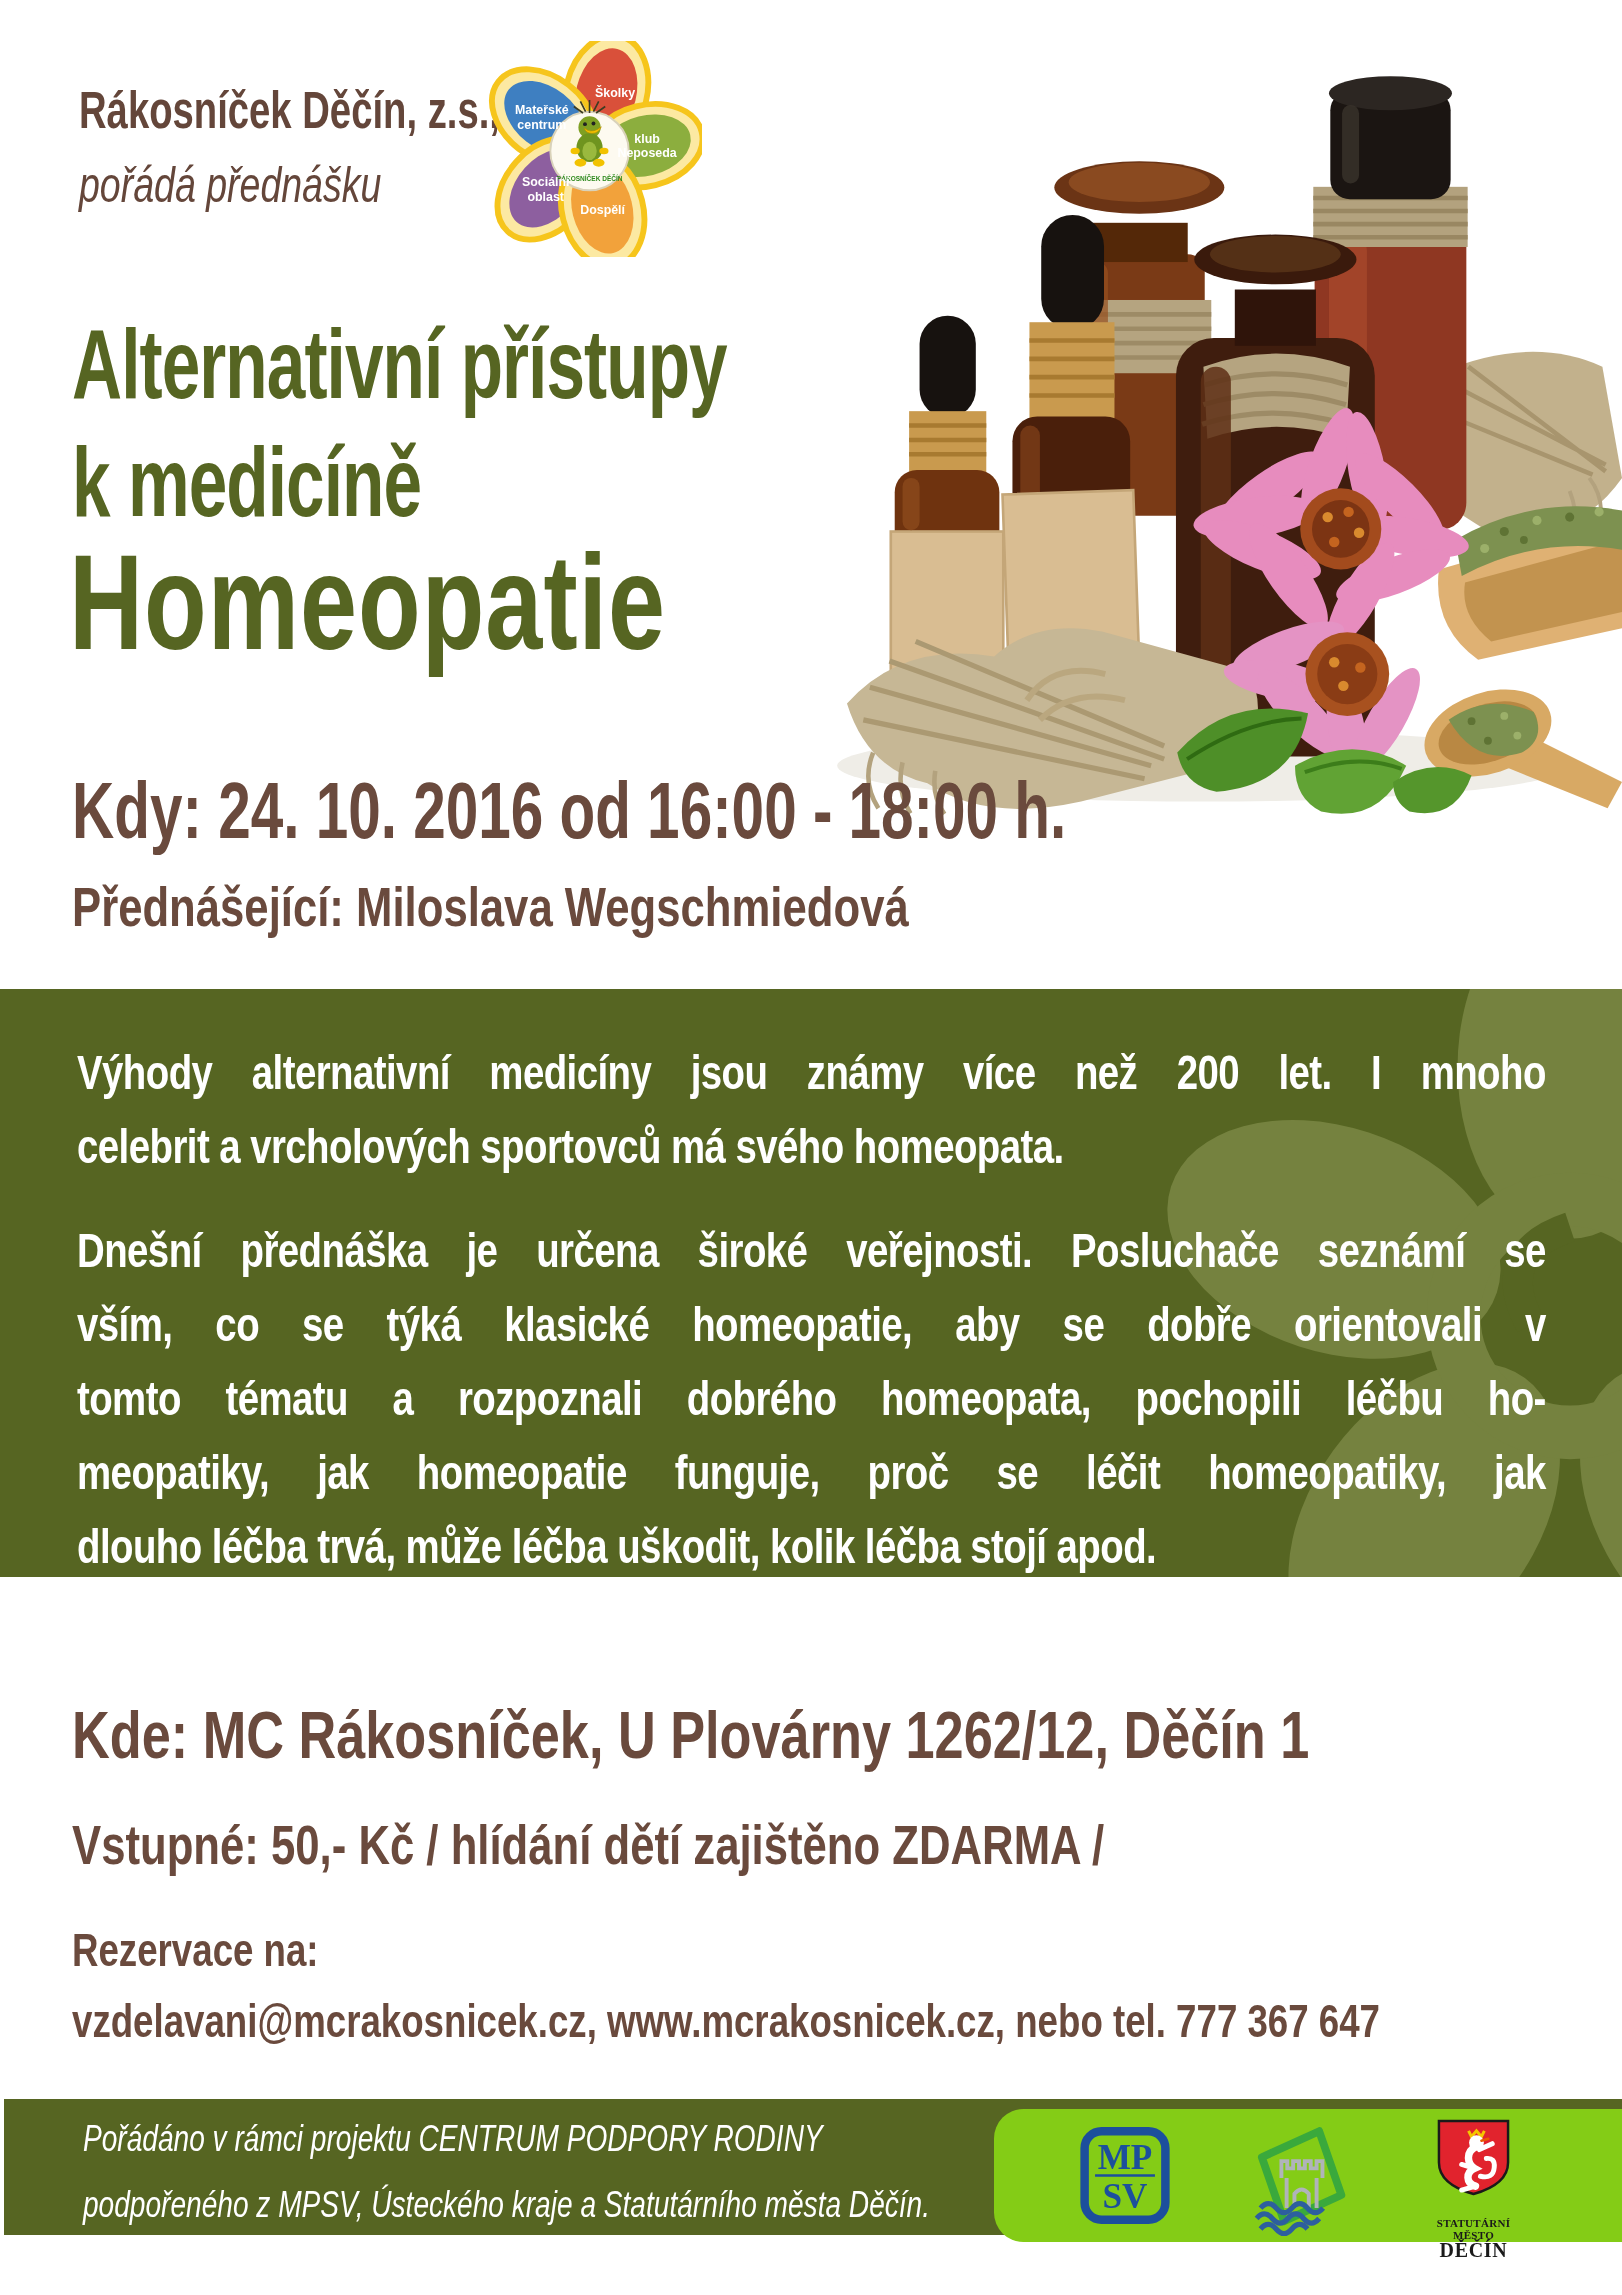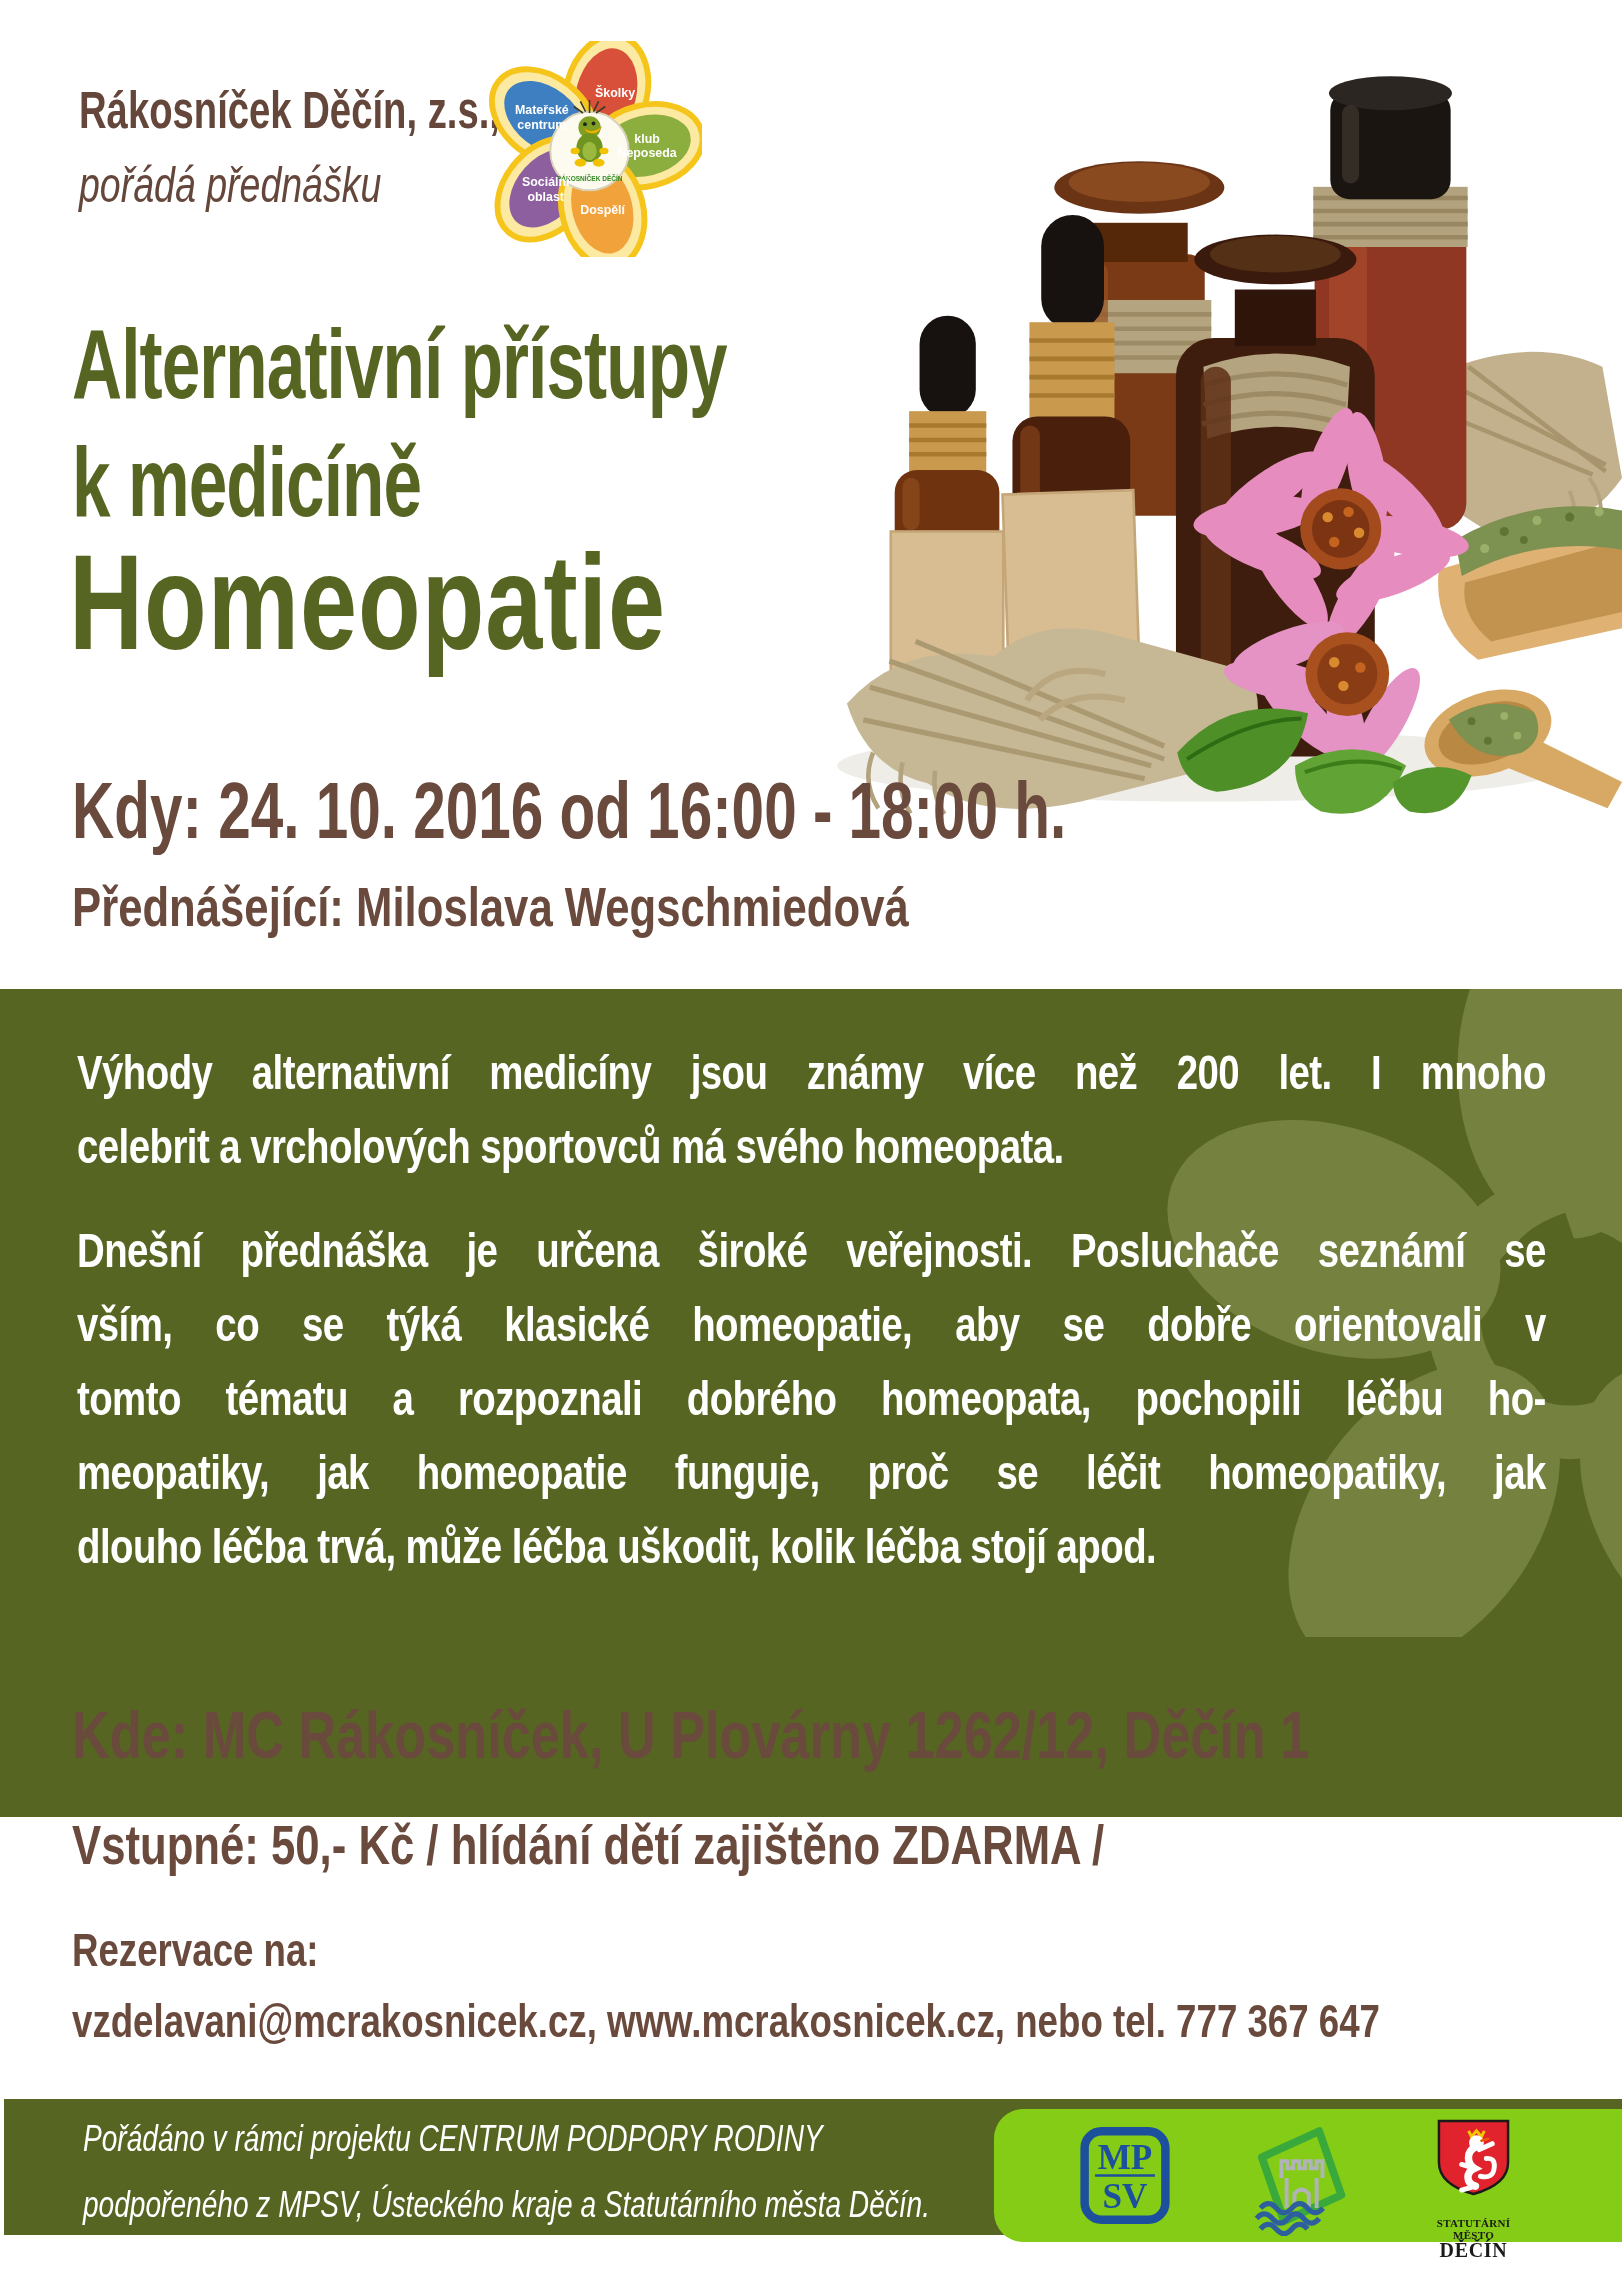--- a/index.html
+++ b/index.html
@@ -15,21 +15,21 @@
 
   
   .t1{left:72px;top:314px;font-size:99px;font-weight:600;color:#566522;transform:scaleX(.70);letter-spacing:-1.3px;}
   .t2{left:72px;top:432px;font-size:99px;font-weight:600;color:#566522;transform:scaleX(.70);letter-spacing:-1.3px;}
   .t3{left:69px;top:535px;font-size:135px;font-weight:800;color:#566522;transform:scaleX(.76);letter-spacing:1.3px;}
 
   .kdy{left:72px;top:771px;font-size:79px;font-weight:800;color:#6a4a3d;transform:scaleX(.74);}
   .lect{left:72px;top:879px;font-size:56px;font-weight:700;color:#6a4a3d;transform:scaleX(.78);}
 
   
-  .greenblock{left:0;top:989px;width:1623px;height:828px;background:#566522;overflow:hidden;}
+  .greenblock{left:0;top:989px;width:1623px;height:588px;background:#566522;overflow:hidden;}
   .wm{position:absolute;left:0;top:0;width:1623px;height:648px;}
   .gb-text{position:absolute;left:77px;top:47px;width:1836px;transform:scaleX(.8);transform-origin:0 0;
            color:#ffffff;font-weight:700;font-size:48px;letter-spacing:-0.7px;}
   .gline{height:74px;line-height:74px;text-align:justify;text-align-last:justify;}
   .gline.lastline{text-align-last:left;}
   .para2{margin-top:30px;}
 
   
   .kde{left:72px;top:1701px;font-size:67px;font-weight:800;color:#6a4a3d;transform:scaleX(.78);}
   .vstup{left:72px;top:1817px;font-size:56px;font-weight:800;color:#6a4a3d;transform:scaleX(.78);}

